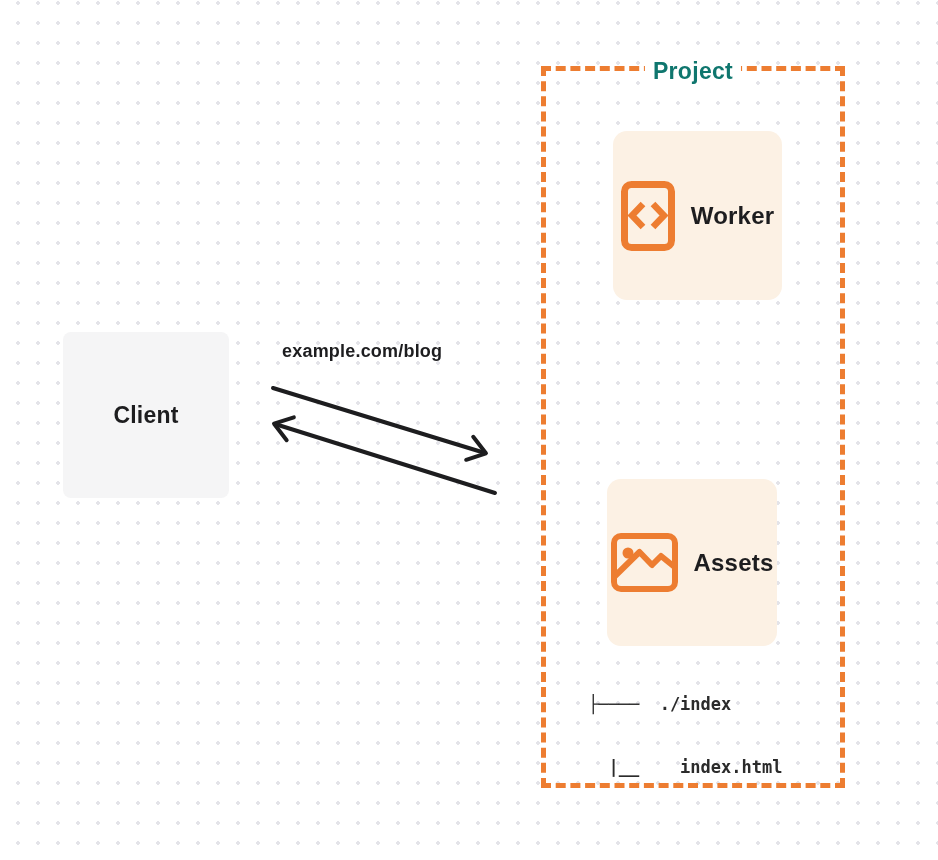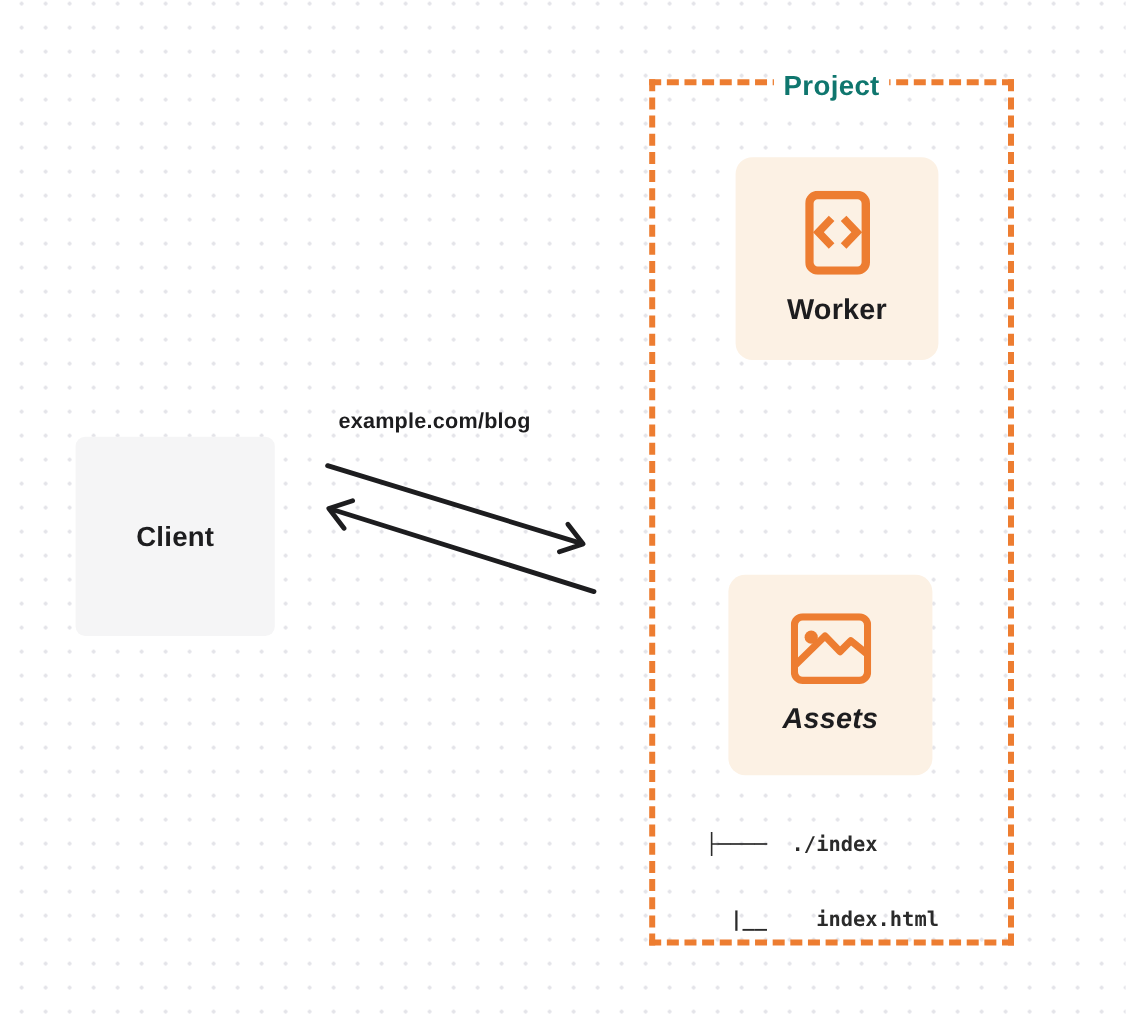--- a/index.html
+++ b/index.html
@@ -12,21 +12,21 @@
     position:relative;
     width:938px;height:860px;
     overflow:hidden;
     background-color:#ffffff;
     background-image:radial-gradient(circle, #e4e4e9 1.6px, transparent 1.7px);
     background-size:20px 20px;
     background-position:8px 13px;
   }
   
   .client-box{
-    position:absolute;left:63px;top:364px;
+    position:absolute;left:63px;top:332px;
     width:166px;height:166px;
     background:#f5f5f6;
     border-radius:8px;
     display:flex;align-items:center;justify-content:center;text-align:center;
   }
   .client-box .label{
     font-size:23px;font-weight:700;color:#1d1d1f;letter-spacing:.2px;
   }
   
   .request-label{
@@ -52,24 +52,24 @@
     height:28px;line-height:28px;
     background:#ffffff;
     padding:0 8px;
     font-size:23px;font-weight:700;color:#0f766e;letter-spacing:.3px;
     white-space:nowrap;
   }
   .card{
     position:absolute;
     background:#fcf1e4;
     border-radius:14px;
-    display:flex;flex-direction:column;align-items:center;justify-content:center;
+    display:flex;flex-direction:row;align-items:center;justify-content:center;
   }
   .card.worker{left:67px;top:60px;width:169px;height:169px;gap:16px;}
-  .card.assets{left:61px;top:408px;width:170px;height:167px;gap:16px;font-style:italic;}
+  .card.assets{left:61px;top:408px;width:170px;height:167px;gap:16px;}
   .card .card-label{
     font-size:24px;font-weight:700;color:#1d1d1f;letter-spacing:.2px;
   }
   .tree{
     position:absolute;left:42px;top:581px;
     font-family:"DejaVu Sans Mono", monospace;
     font-size:17px;line-height:21px;
     color:#2b2b2b;
     white-space:pre;
     font-weight:700;

